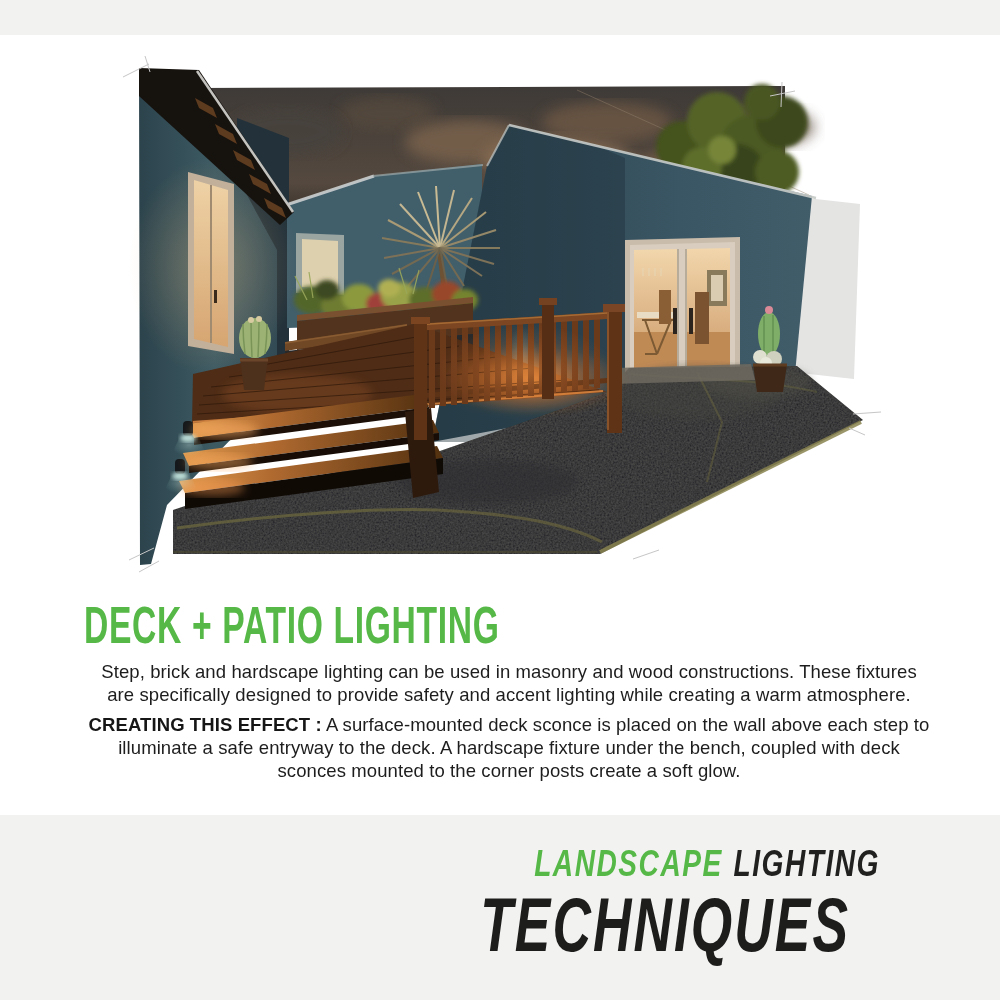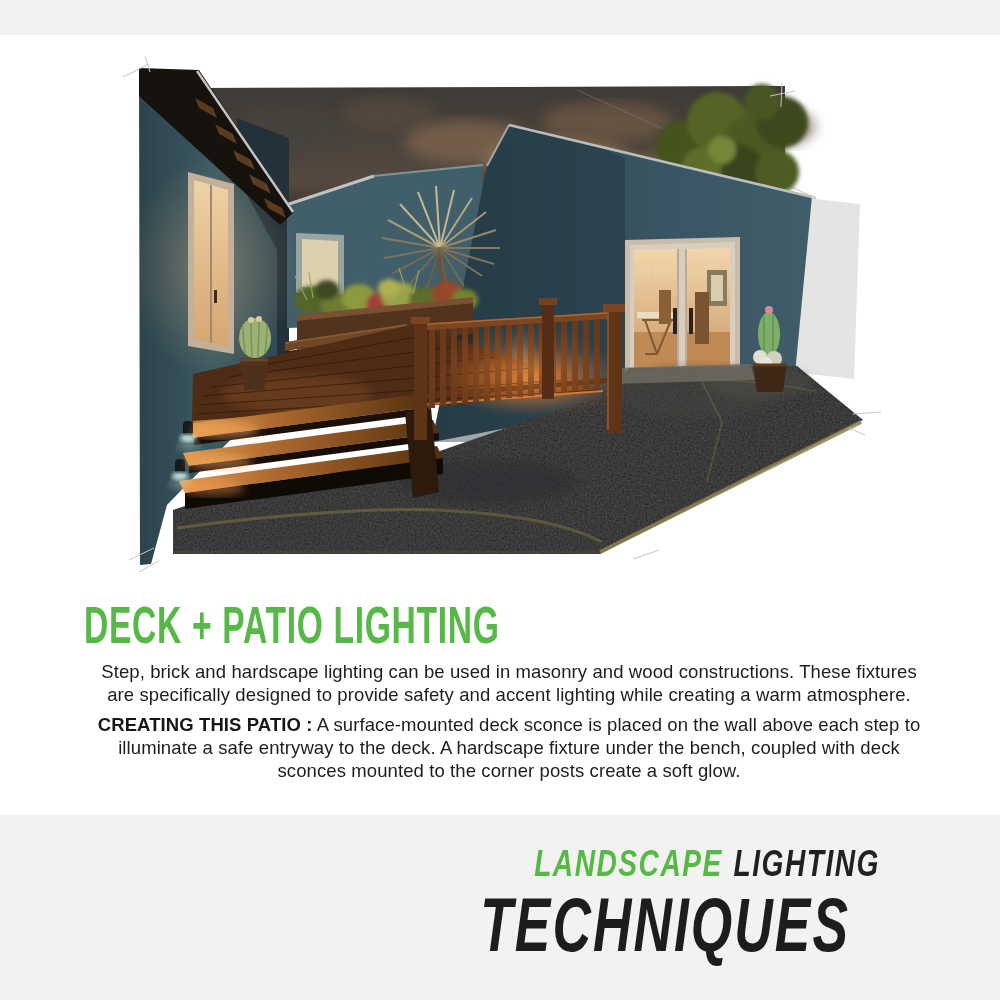--- a/index.html
+++ b/index.html
@@ -377,21 +377,21 @@
         <line x1="496" y1="497" x2="522" y2="488"></line>
         <line x1="-8" y1="498" x2="17" y2="486"></line>
         <line x1="2" y1="510" x2="22" y2="499"></line>
       </g>
     </svg>
   </figure>
 
   <section class="copy">
     <h1 class="title">DECK + PATIO LIGHTING</h1>
     <p class="para p1">Step, brick and hardscape lighting can be used in masonry and wood constructions. These fixtures<br>are specifically designed to provide safety and accent lighting while creating a warm atmosphere.</p>
-    <p class="para p2"><strong>CREATING THIS PATIO :</strong> <span>A surface-mounted deck sconce is placed on the wall above each step to<br>illuminate a safe entryway to the deck. A hardscape fixture under the bench, coupled with deck<br>sconces mounted to the corner posts create a soft glow.</span></p>
+    <p class="para p2"><strong>CREATING THIS EFFECT :</strong> <span>A surface-mounted deck sconce is placed on the wall above each step to<br>illuminate a safe entryway to the deck. A hardscape fixture under the bench, coupled with deck<br>sconces mounted to the corner posts create a soft glow.</span></p>
   </section>
 
   <footer class="footer">
     <div class="brandline">
       <span class="green">LANDSCAPE</span><span class="dark">LIGHTING</span>
     </div>
     <div class="brandtitle">TECHNIQUES</div>
   </footer>
 </div>
 

